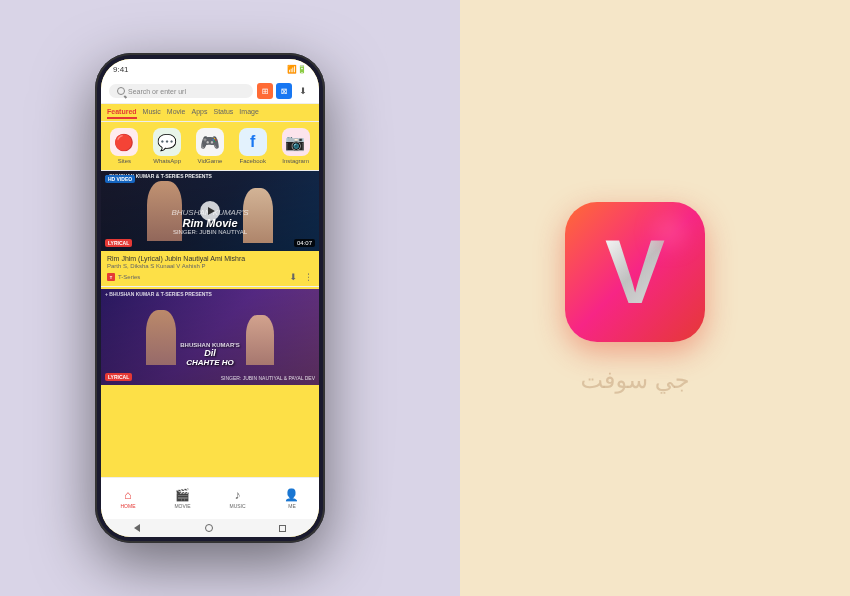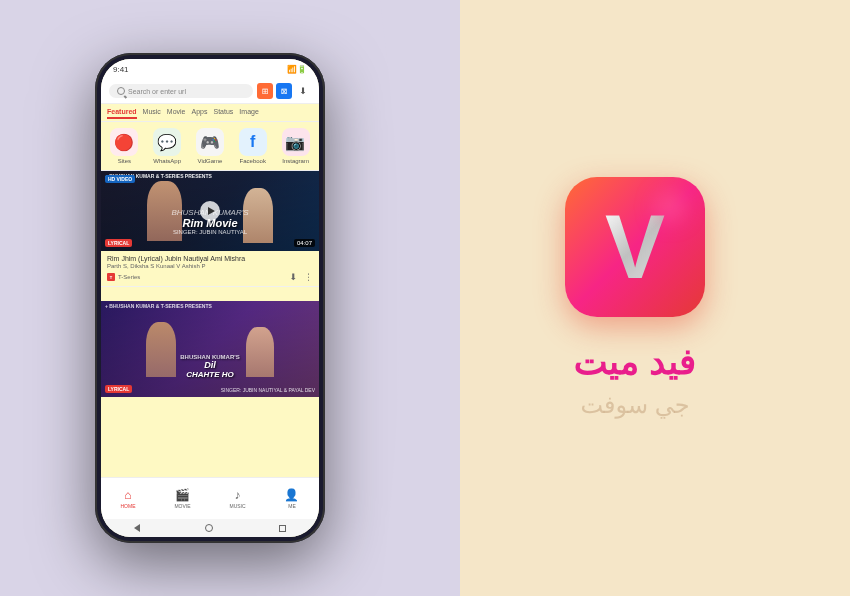--- a/index.html
+++ b/index.html
@@ -66,21 +66,21 @@
       border-radius: 36px;
       padding: 6px;
       box-shadow: 0 20px 60px rgba(0,0,0,0.5), inset 0 0 0 2px #333;
       position: relative;
       z-index: 2;
     }
 
     .phone-inner {
       width: 100%;
       height: 100%;
-      background: #fef9c3;
+      background: #fde047;
       border-radius: 30px;
       overflow: hidden;
       display: flex;
       flex-direction: column;
     }
 
     
     .phone-status {
       height: 20px;
       background: #fff;
@@ -201,21 +201,21 @@
     }
 
     
     .video-list {
       flex: 1;
       overflow: hidden;
     }
 
     .video-card {
       position: relative;
-      margin-bottom: 14px;
+      margin-bottom: 2px;
     }
 
     .video-thumbnail {
       width: 100%;
       height: 80px;
       position: relative;
       overflow: hidden;
     }
 
     .video-bg-1 {
@@ -687,19 +687,18 @@
     <path d="M0 0 Q40 298 0 596 L80 596 L80 0 Z" fill="#d9d4e7"></path>
   </svg>
 
   <div class="right-section">
 
     <div class="app-logo">
       <div class="logo-shine"></div>
       <span class="v-letter">V</span>
     </div>
 
-    <div class="arabic-title">فيد ميت</div>
 
     <div class="arabic-subtitle">جي سوفت</div>
 
   </div>
 
 </div>
 
 </body></html>

